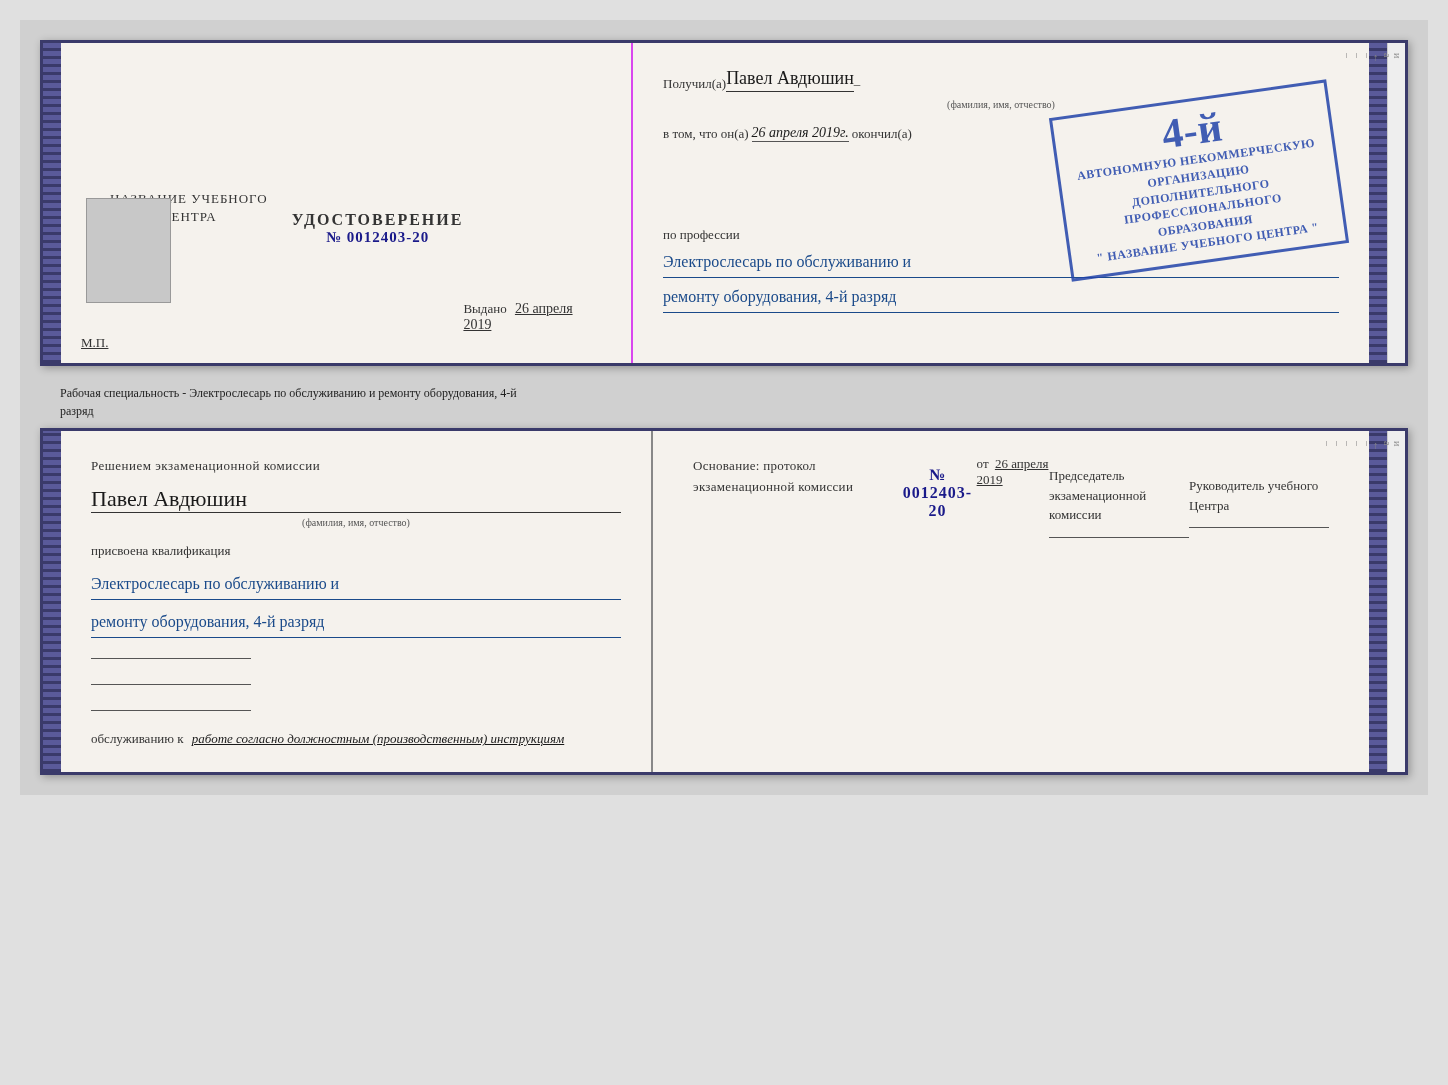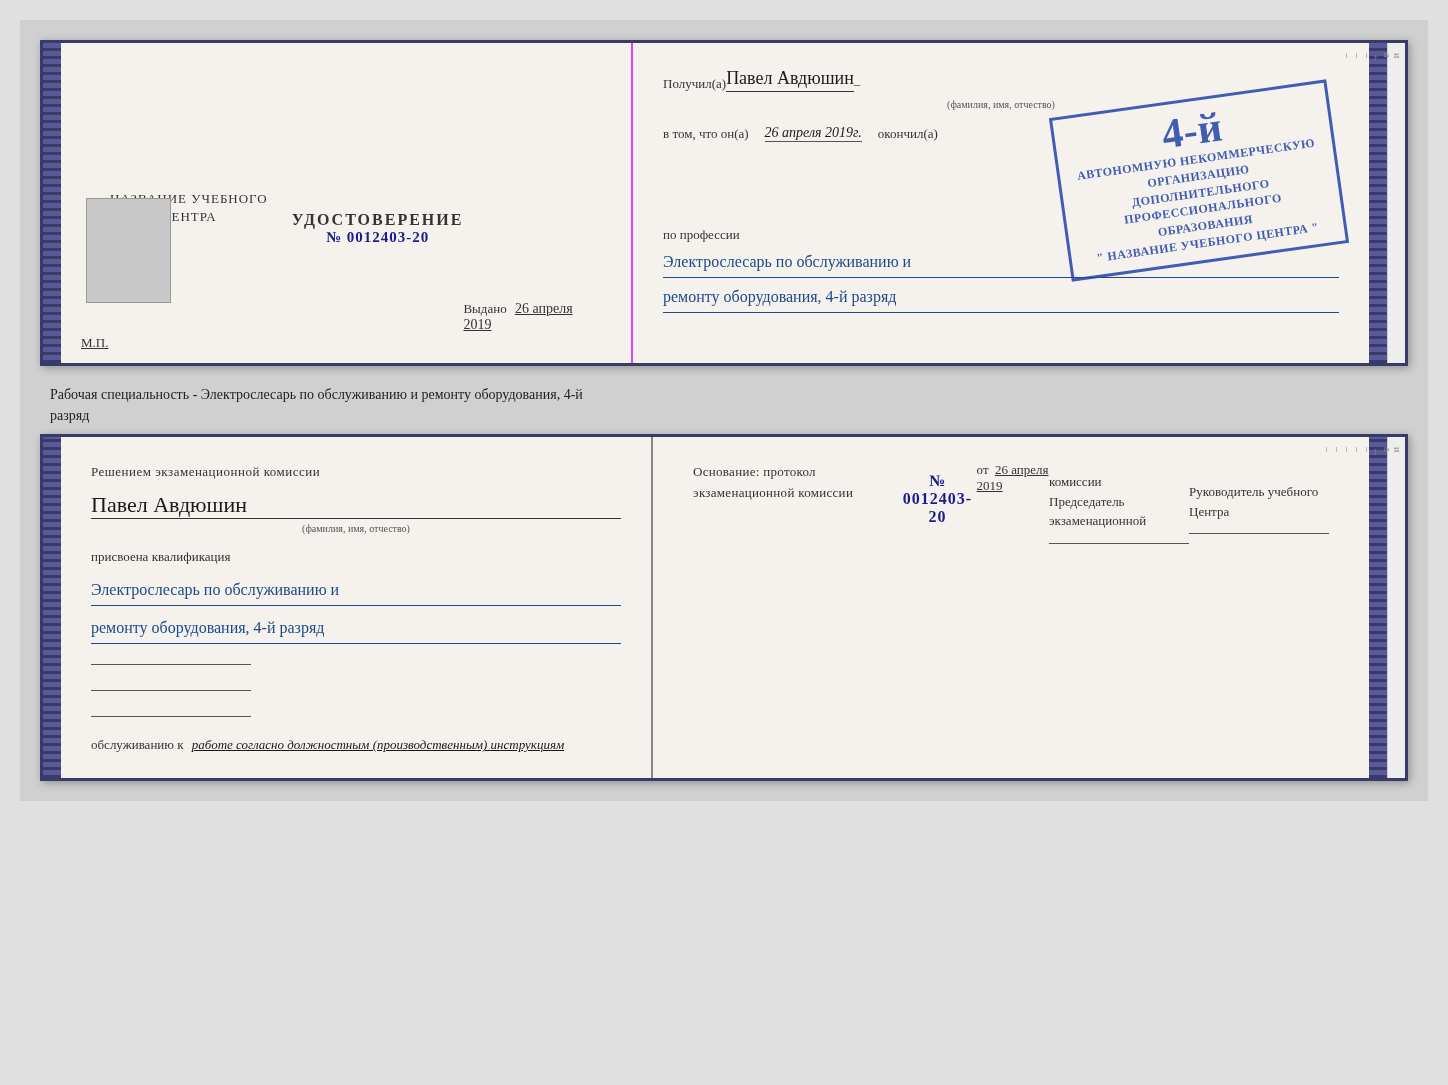--- a/index.html
+++ b/index.html
@@ -149,21 +149,21 @@
       margin-top: 2px;
     }
 
     .in-that-line {
       font-size: 13px;
       color: #333;
       margin-top: 15px;
       margin-bottom: 5px;
       display: flex;
       align-items: center;
-      gap: 16px;
+      gap: 3px;
     }
 
     .date-handwritten {
       font-family: 'Segoe Script', 'Brush Script MT', cursive;
       font-size: 14px;
       color: #1a1a1a;
       font-style: italic;
       border-bottom: 1px solid #555;
     }
 
@@ -202,23 +202,23 @@
       font-size: 16px;
       color: #1a4a8a;
       line-height: 1.8;
       border-bottom: 1px solid #1a4a8a;
       display: block;
       margin-top: 5px;
     }
 
     
     .separator-text {
-      font-size: 14px;
+      font-size: 12px;
       color: #222;
-      margin: 12px 0 8px 10px;
+      margin: 12px 0 8px 20px;
       line-height: 1.5;
     }
 
     
     .bottom-booklet {
       display: flex;
       background: #f5f2ed;
       border: 3px solid #3a3a6a;
       box-shadow: 2px 2px 8px rgba(0,0,0,0.3);
     }
@@ -454,22 +454,22 @@
       <div class="basis-text">Основание: протокол экзаменационной  комиссии</div>
 
       <div class="protocol-number">№  0012403-20</div>
 
       <div class="from-date">
         <span>от</span>
         <span style="margin-left:3px; text-decoration:underline;">26 апреля 2019</span>
       </div>
 
       <div class="chairman-section">
+        <div>Председатель экзаменационной</div>
         <div>комиссии</div>
-        <div>Председатель экзаменационной</div>
         <div class="sig-line"></div>
       </div>
 
       <div class="director-section">
         <div>Руководитель учебного</div>
         <div>Центра</div>
         <div class="sig-line"></div>
       </div>
     </div>
 

